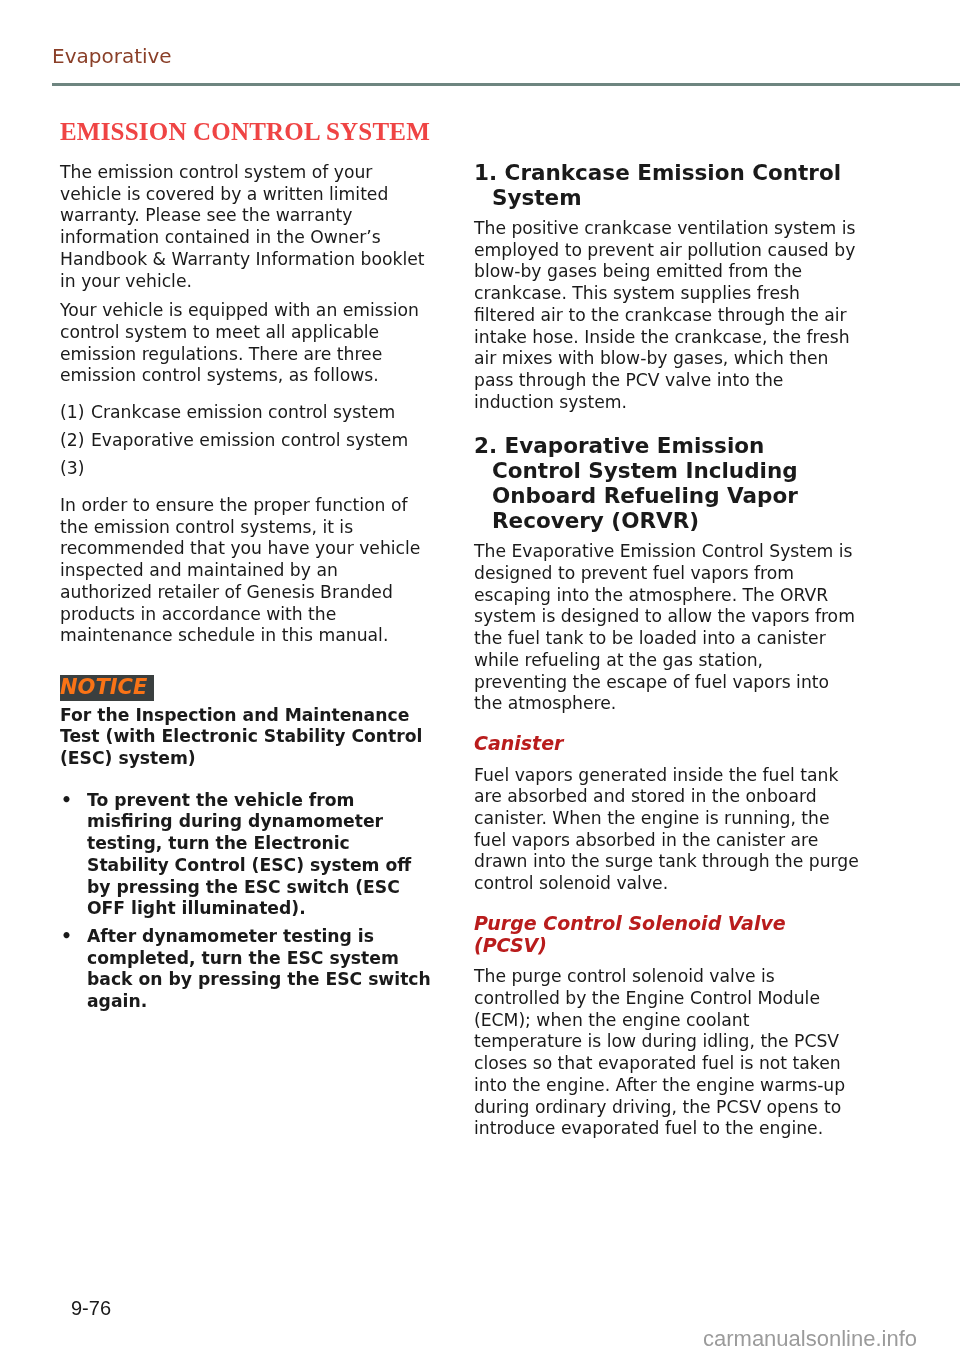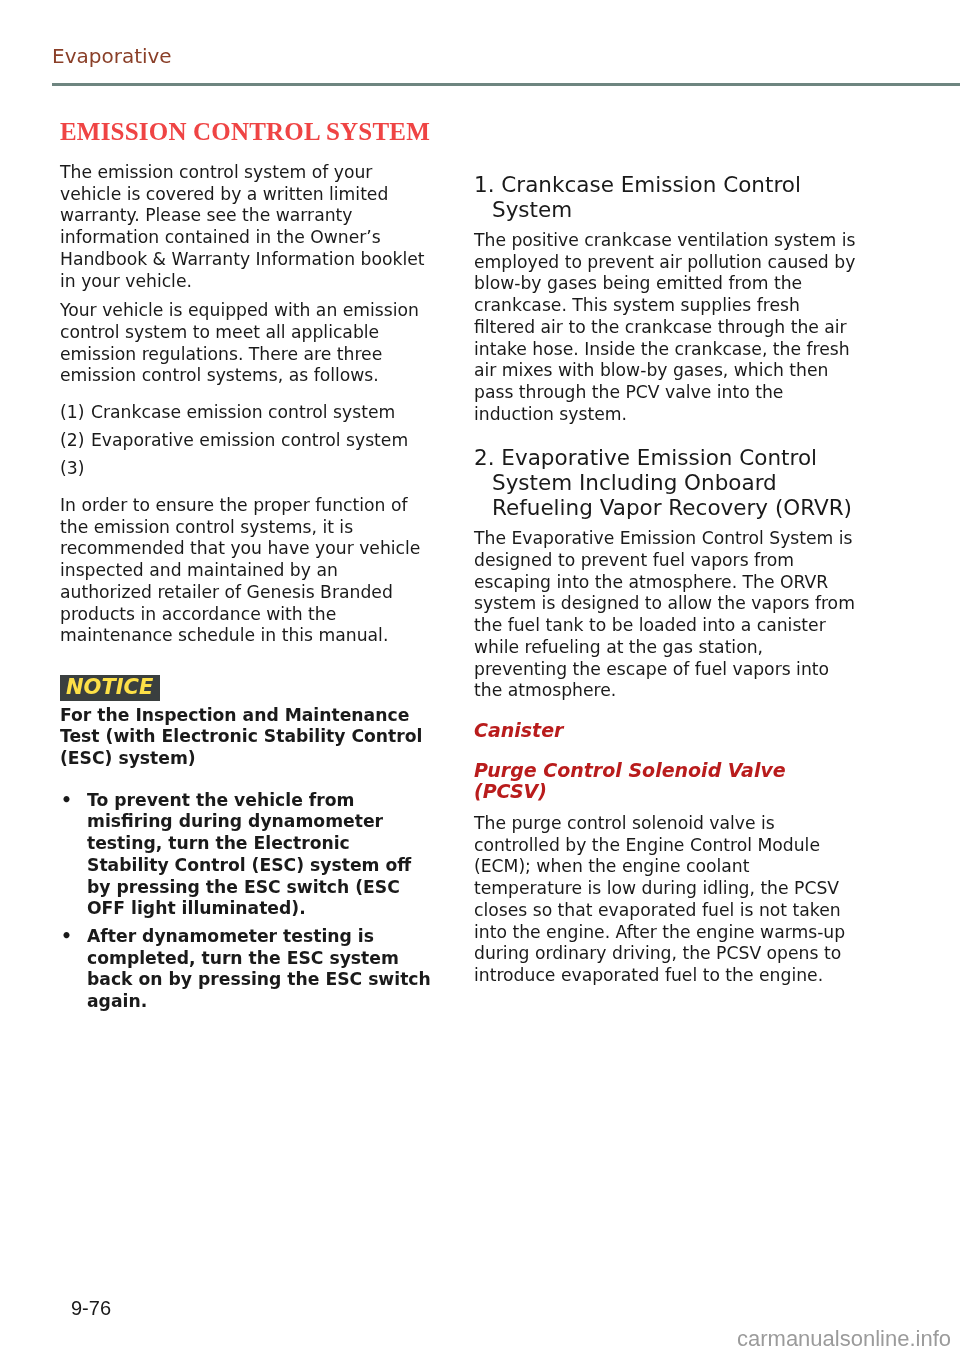--- a/index.html
+++ b/index.html
@@ -10,30 +10,30 @@
   .header-rule { position: absolute; left: 52px; top: 83px; width: 908px; height: 3px; background: #6e8580; }
   .page-title { position: absolute; left: 60px; top: 118px; font-size: 25px; font-weight: bold; color: #ef4444;
                 letter-spacing: 0.2px; font-family: Liberation Serif, serif; }
   .col { position: absolute; font-size: 17.2px; line-height: 21.7px; }
   .col-left { left: 60px; top: 162px; width: 375px; }
   .col-right { left: 474px; top: 160px; width: 385px; }
   p { margin: 0 0 8px 0; }
   .num-list { list-style: none; margin: 14px 0 16px 0; padding: 0; }
   .num-list li { display: flex; margin-bottom: 6px; line-height: 22px; }
   .num-list .num { width: 31px; flex: none; }
-  .notice-badge { display: inline-block; background: #3a3f3f; color: #fde047; font-weight: bold; font-style: italic;
-                  font-size: 21px; padding: 2px 7px 2px 6px; margin-top: 20px; margin-bottom: 4px; }
+  .notice-badge { display: inline-block; background: #3a3f3f; color: #f97316; font-weight: bold; font-style: italic;
+                  font-size: 21px; padding: 2px 7px 2px 0; margin-top: 20px; margin-bottom: 4px; }
   .notice-title { font-weight: bold; margin-bottom: 20px; }
   .bullet-list { list-style: none; margin: 0; padding: 0; font-weight: bold; }
   .bullet-list li { display: flex; margin-bottom: 6px; }
   .bullet-list .dot { width: 26px; flex: none; padding-left: 1px; }
-  h2 { font-size: 21.5px; line-height: 25px; font-weight: normal; margin: 12px 0 8px 0; padding-left: 18px; text-indent: -18px; }
+  h2 { font-size: 21.5px; line-height: 25px; font-weight: bold; margin: 0 0 8px 0; padding-left: 18px; text-indent: -18px; }
   h3 { font-size: 19px; font-weight: bold; font-style: italic; color: #b91c1c; margin: 18px 0 10px 0; }
   .page-number { position: absolute; left: 55px; top: 1297px; font-size: 20px; font-family: "Liberation Sans", sans-serif; margin-left: 16px; }
-  .watermark { position: absolute; left: 703px; top: 1326px; font-size: 22px; color: #9b9b9b; font-family: "Liberation Sans", sans-serif; margin-left: 34px; }
+  .watermark { position: absolute; left: 703px; top: 1326px; font-size: 22px; color: #9b9b9b; font-family: "Liberation Sans", sans-serif; }
 </style>
 </head>
 <body>
 
 <div class="section-label">Evaporative</div>
 <div class="header-rule"></div>
 <div class="page-title">EMISSION CONTROL SYSTEM</div>
 
 <div class="col col-left">
   <p>The emission control system of your vehicle is covered by a written limited warranty. Please see the warranty information contained in the Owner’s Handbook &amp; Warranty Information booklet in your vehicle.</p>
@@ -65,18 +65,19 @@
       </li>
   </ul>
 </div>
 
 <div class="col col-right">
   <h2>1. Crankcase Emission Control System</h2>
   <p>The positive crankcase ventilation system is employed to prevent air pollution caused by blow-by gases being emitted from the crankcase. This system supplies fresh filtered air to the crankcase through the air intake hose. Inside the crankcase, the fresh air mixes with blow-by gases, which then pass through the PCV valve into the induction system.</p>
   <h2 style="margin-top:20px">2. Evaporative Emission Control System Including Onboard Refueling Vapor Recovery (ORVR)</h2>
   <p>The Evaporative Emission Control System is designed to prevent fuel vapors from escaping into the atmosphere. The ORVR system is designed to allow the vapors from the fuel tank to be loaded into a canister while refueling at the gas station, preventing the escape of fuel vapors into the atmosphere.</p>
   <h3>Canister</h3>
+  <p>Fuel vapors generated inside the fuel tank are absorbed and stored in the onboard canister. When the engine is running, the fuel vapors absorbed in the canister are drawn into the surge tank through the purge control solenoid valve.</p>
   <h3>Purge Control Solenoid Valve (PCSV)</h3>
   <p>The purge control solenoid valve is controlled by the Engine Control Module (ECM); when the engine coolant temperature is low during idling, the PCSV closes so that evaporated fuel is not taken into the engine. After the engine warms-up during ordinary driving, the PCSV opens to introduce evaporated fuel to the engine.</p>
 </div>
 
 <div class="page-number">9-76</div>
 <div class="watermark">carmanualsonline.info</div>
 
 </body></html>

